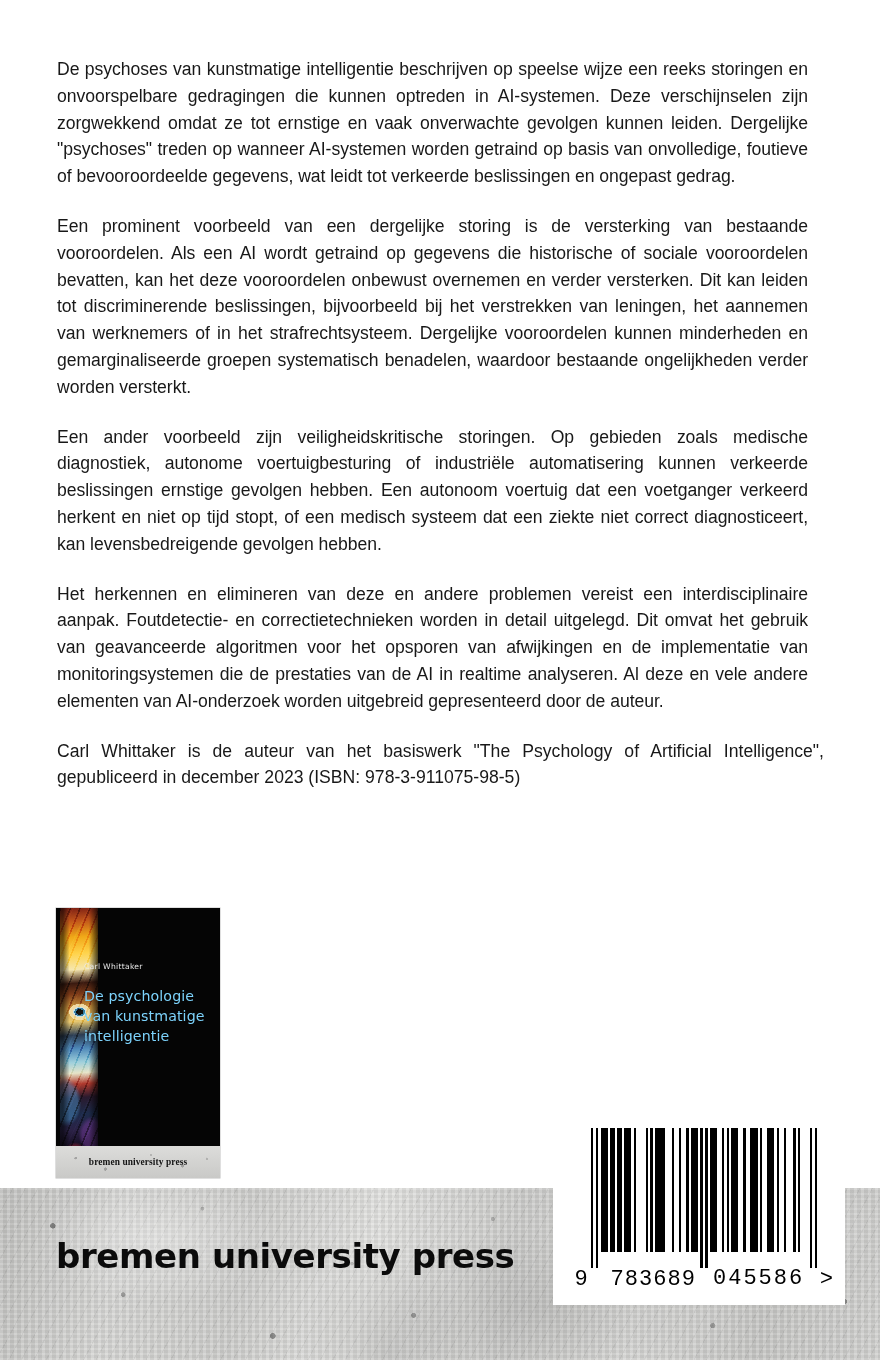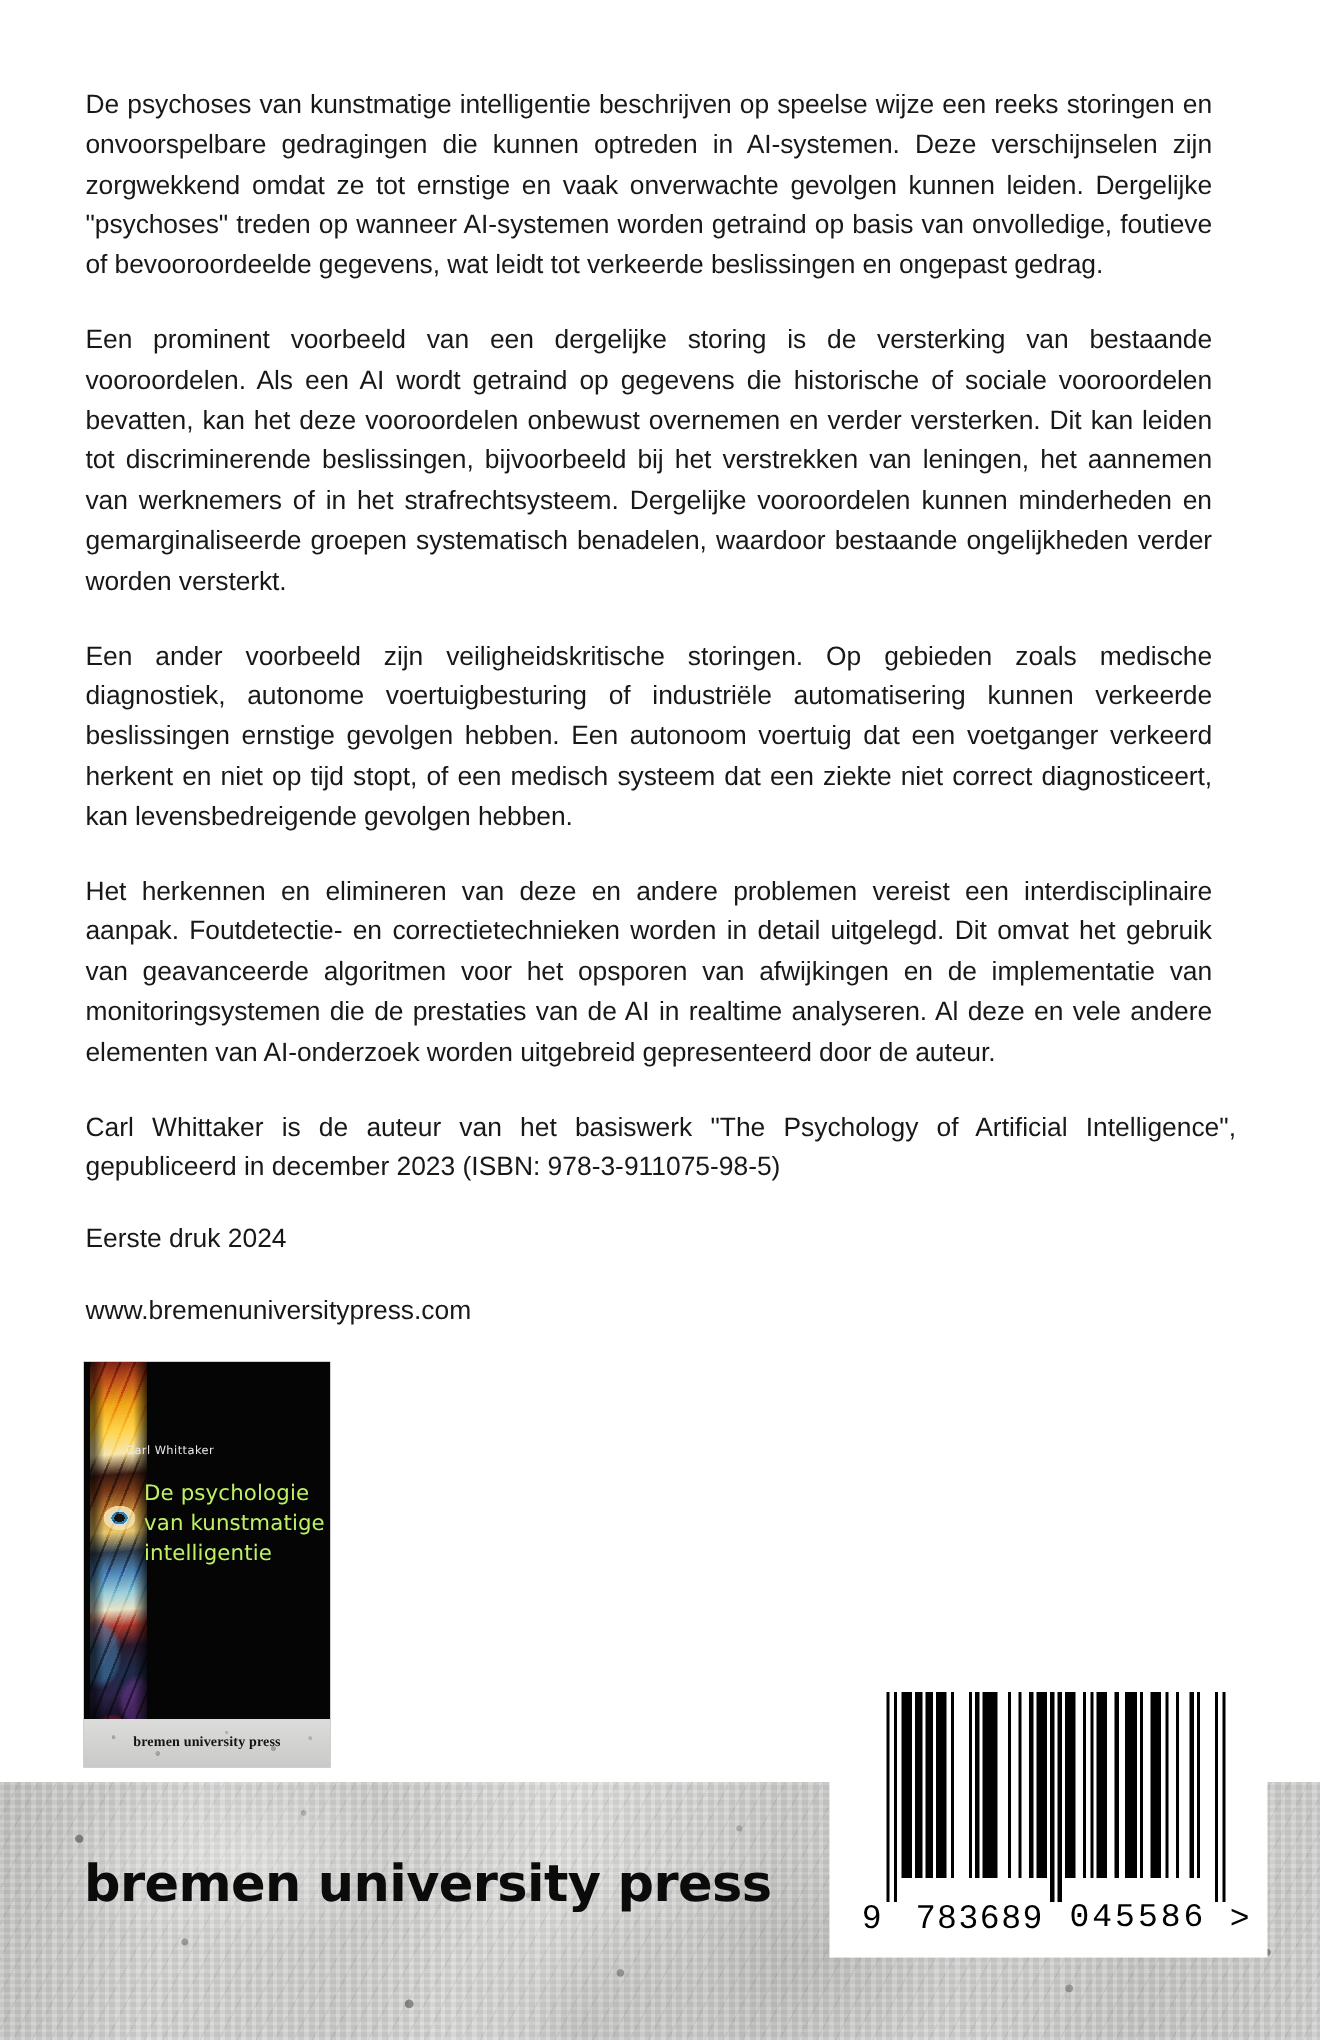--- a/index.html
+++ b/index.html
@@ -124,26 +124,26 @@
     position: absolute;
     left: 28px;
     top: 54px;
     font-size: 7.6px;
     color: #e9e9e9;
     letter-spacing: 0.3px;
     font-family: "DejaVu Sans", sans-serif;
   }
   .thumb-title {
     position: absolute;
-    left: 40px;
+    left: 28px;
     top: 78px;
     width: 140px;
     font-size: 14.2px;
     line-height: 20px;
-    color: #bef264;
+    color: #7dd3fc;
     font-family: "DejaVu Sans", sans-serif;
     letter-spacing: 0.1px;
   }
   .thumb-footer {
     position: absolute;
     left: 0;
     bottom: 0;
     width: 100%;
     height: 32px;
     background:
@@ -255,23 +255,21 @@
 
 <div class="blurb">
   <p class="para">De psychoses van kunstmatige intelligentie beschrijven op speelse wijze een reeks storingen en onvoorspelbare gedragingen die kunnen optreden in AI-systemen. Deze verschijnselen zijn zorgwekkend omdat ze tot ernstige en vaak onverwachte gevolgen kunnen leiden. Dergelijke "psychoses" treden op wanneer AI-systemen worden getraind op basis van onvolledige, foutieve of bevooroordeelde gegevens, wat leidt tot verkeerde beslissingen en ongepast gedrag.</p>
   <p class="para">Een prominent voorbeeld van een dergelijke storing is de versterking van bestaande vooroordelen. Als een AI wordt getraind op gegevens die historische of sociale vooroordelen bevatten, kan het deze vooroordelen onbewust overnemen en verder versterken. Dit kan leiden tot discriminerende beslissingen, bijvoorbeeld bij het verstrekken van leningen, het aannemen van werknemers of in het strafrechtsysteem. Dergelijke vooroordelen kunnen minderheden en gemarginaliseerde groepen systematisch benadelen, waardoor bestaande ongelijkheden verder worden versterkt.</p>
   <p class="para">Een ander voorbeeld zijn veiligheidskritische storingen. Op gebieden zoals medische diagnostiek, autonome voertuigbesturing of industriële automatisering kunnen verkeerde beslissingen ernstige gevolgen hebben. Een autonoom voertuig dat een voetganger verkeerd herkent en niet op tijd stopt, of een medisch systeem dat een ziekte niet correct diagnosticeert, kan levensbedreigende gevolgen hebben.</p>
   <p class="para">Het herkennen en elimineren van deze en andere problemen vereist een interdisciplinaire aanpak. Foutdetectie- en correctietechnieken worden in detail uitgelegd. Dit omvat het gebruik van geavanceerde algoritmen voor het opsporen van afwijkingen en de implementatie van monitoringsystemen die de prestaties van de AI in realtime analyseren. Al deze en vele andere elementen van AI-onderzoek worden uitgebreid gepresenteerd door de auteur.</p>
 
   <div class="meta-block">
     <p class="meta-line justified">Carl Whittaker is de auteur van het basiswerk "The Psychology of Artificial Intelligence", gepubliceerd in december 2023 (ISBN: 978-3-911075-98-5)</p>
     <div class="spacer-sm"></div>
-    <p class="meta-line">Eerste druk 2024</p>
     <div class="spacer-sm"></div>
-    <p class="meta-line">www.bremenuniversitypress.com</p>
   </div>
 </div>
 
 <div class="thumb">
   <div class="thumb-art">
     <div class="art-layer art-base"></div>
     <div class="art-layer art-curves"></div>
     <div class="art-eye"></div>
     <div class="art-layer art-strokes"></div>
     <div class="art-layer art-shadow"></div>

